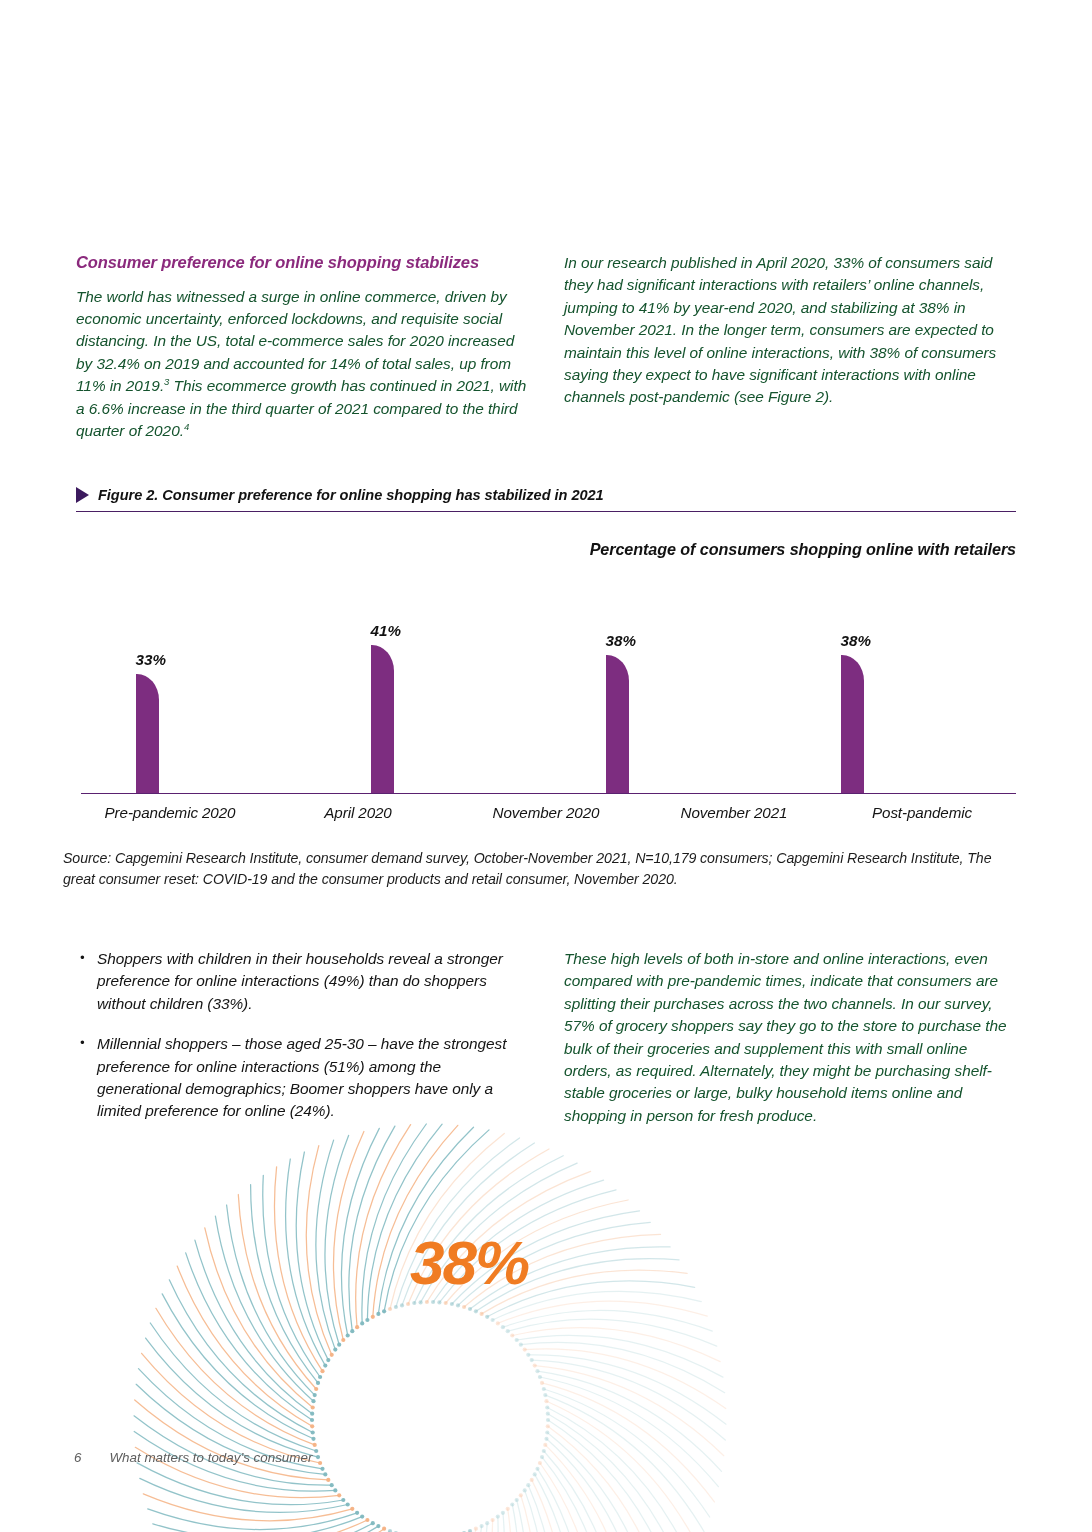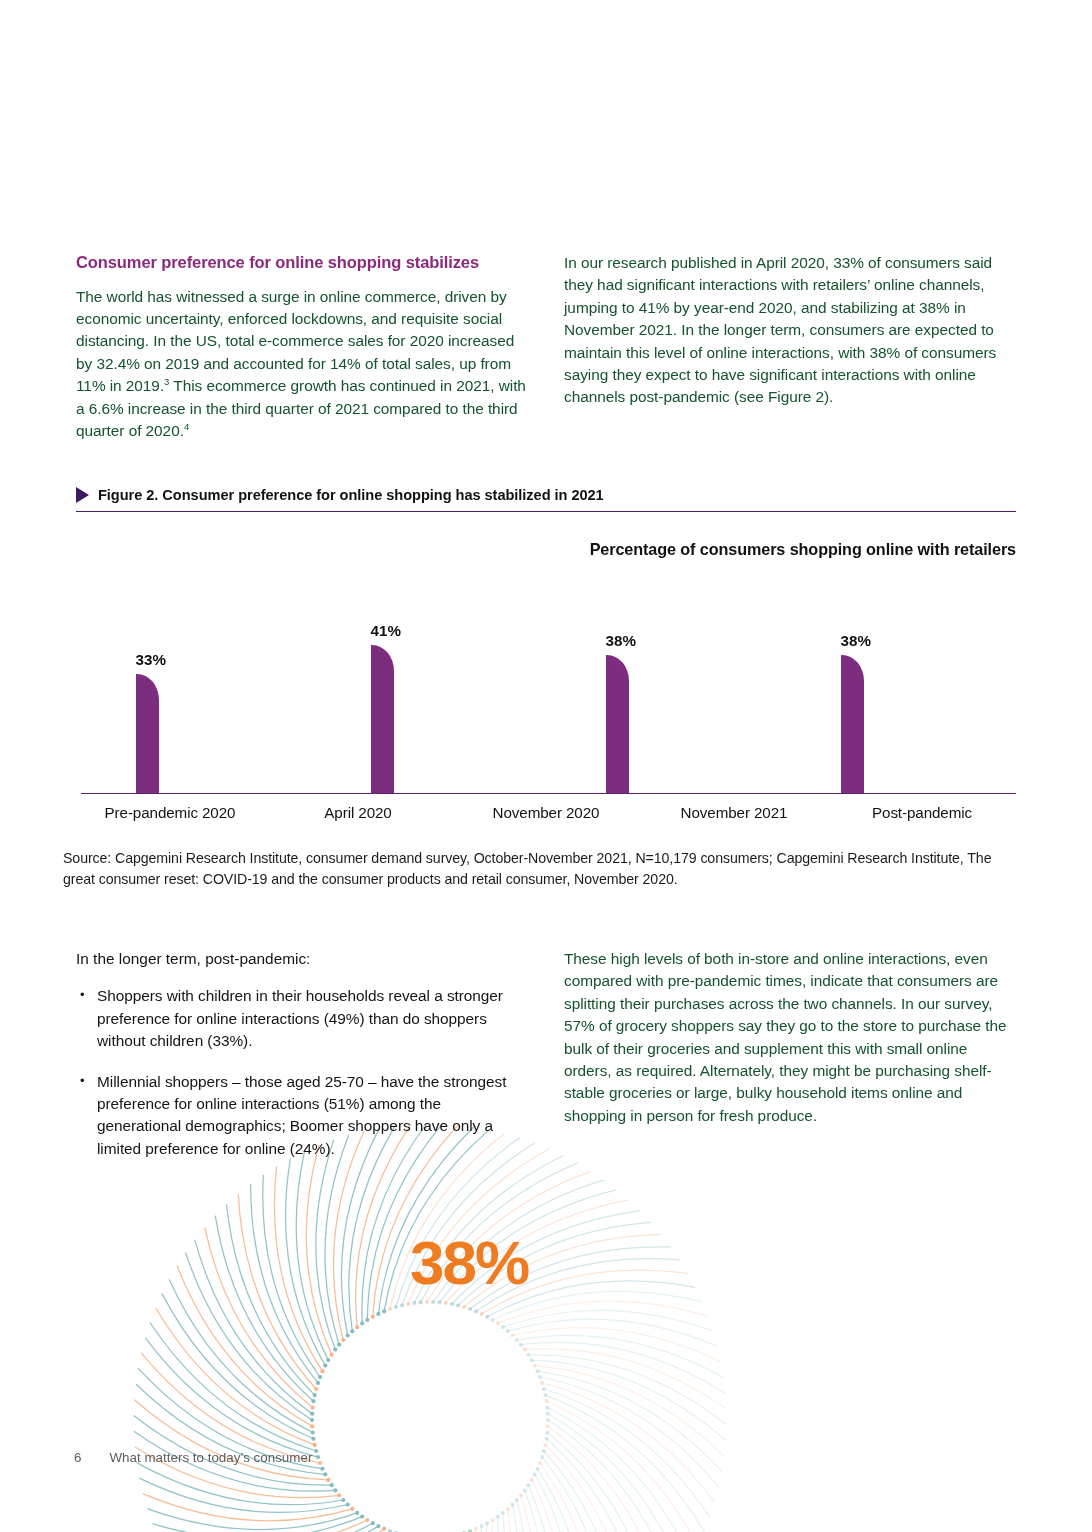--- a/index.html
+++ b/index.html
@@ -14,20 +14,21 @@
     font-family: "Liberation Sans", sans-serif;
     color: #1a1a1a;
     overflow: hidden;
   }
 
   .page {
     position: absolute;
     inset: 0;
     width: 1092px;
     height: 1300px;
+    font-style: italic;
   }
 
   
   .burst {
     position: absolute;
     left: 120px;
     top: 1110px;
     width: 620px;
     height: 620px;
     pointer-events: none;
@@ -570,24 +571,23 @@
           <div class="cat-label">November 2020</div>
           <div class="cat-label">November 2021</div>
           <div class="cat-label">Post-pandemic</div>
         </div>
     </div>
   </div>
 
   <div class="source-note">Source: Capgemini Research Institute, consumer demand survey, October-November 2021, N=10,179 consumers; Capgemini Research Institute, The great consumer reset: COVID-19 and the consumer products and retail consumer, November 2020.</div>
 
   <div class="lower-left">
-    <p class="lead-in">In the longer term, post-pandemic:</p>
     <ul class="bullets" id="bullet-list">
         <li>Shoppers with children in their households reveal a stronger preference for online interactions (49%) than do shoppers without children (33%).</li>
-        <li>Millennial shoppers – those aged 25-70 – have the strongest preference for online interactions (51%) among the generational demographics; Boomer shoppers have only a limited preference for online (24%).</li>
+        <li>Millennial shoppers – those aged 25-30 – have the strongest preference for online interactions (51%) among the generational demographics; Boomer shoppers have only a limited preference for online (24%).</li>
       </ul>
   </div>
 
   <div class="lower-right">
     <p class="body-text">These high levels of both in-store and online interactions, even compared with pre-pandemic times, indicate that consumers are splitting their purchases across the two channels. In our survey, 57% of grocery shoppers say they go to the store to purchase the bulk of their groceries and supplement this with small online orders, as required. Alternately, they might be purchasing shelf-stable groceries or large, bulky household items online and shopping in person for fresh produce.</p>
   </div>
 
   <div class="stat-callout">
     <div class="stat-number">38%</div>
   </div>

